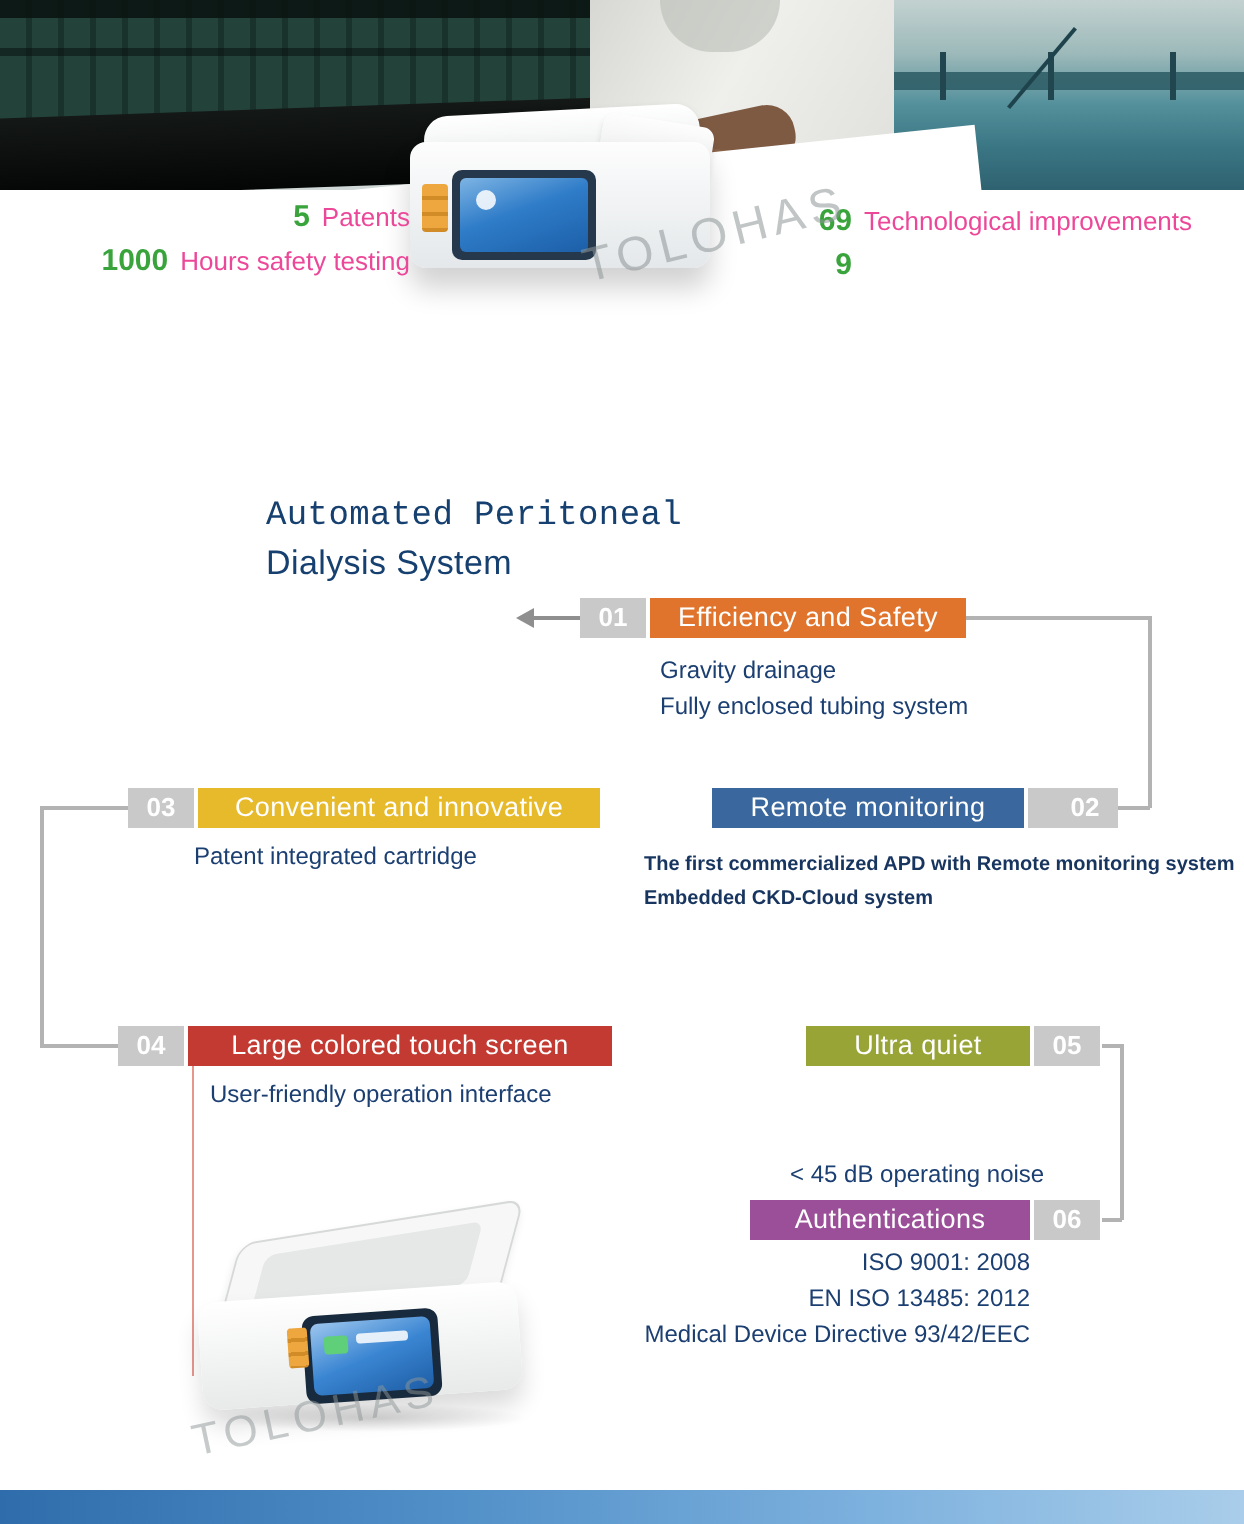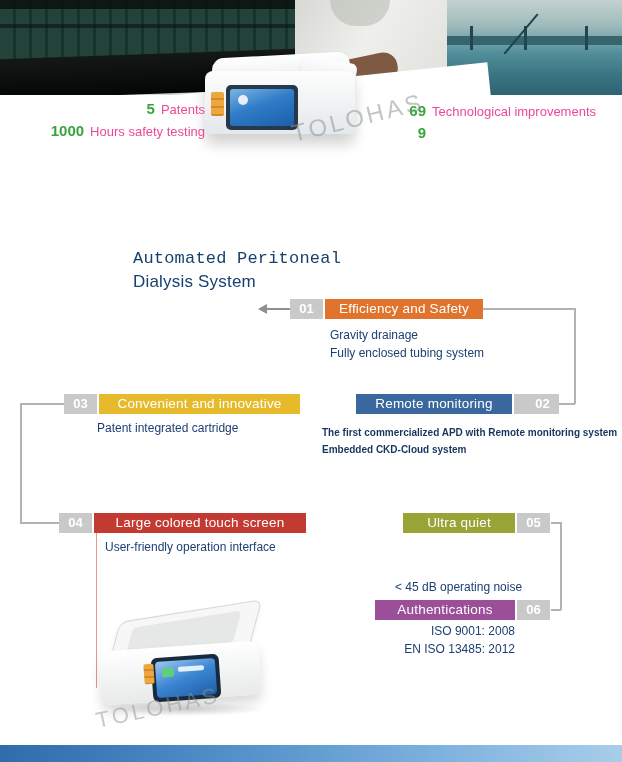--- a/index.html
+++ b/index.html
@@ -184,20 +184,21 @@
   <div class="abs conn" style="left:551px;top:522px;width:10px;height:1.5px;"></div>
   <div class="abs conn" style="left:560px;top:522px;width:1.5px;height:88px;"></div>
   <div class="abs conn" style="left:551px;top:609px;width:10px;height:1.5px;"></div>
 
   <div class="abs conn-red" style="left:96px;top:533px;width:1.2px;height:155px;"></div>
 
   <div class="abs bar" style="left: 375px; top: 600px; width: 140px; background: rgb(156, 79, 153);">Authentications</div>
   <div class="abs num-box" style="left:517px;top:600px;">06</div>
   <div class="abs detail detail-right" style="left:280px;top:624px;width:235px;">ISO 9001: 2008</div>
   <div class="abs detail detail-right" style="left:280px;top:642px;width:235px;">EN ISO 13485: 2012</div>
+  <div class="abs detail detail-right" style="left:280px;top:660px;width:235px;">Medical Device Directive 93/42/EEC</div>
 
   <div class="abs bdev-shadow"></div>
   <div class="abs bdev-tray"></div>
   <div class="abs bdev-tray-in"></div>
   <div class="abs bdev-body"></div>
   <div class="abs bdev-screen"></div>
   <div class="abs bdev-screen-in"></div>
   <div class="abs bdev-ui1"></div>
   <div class="abs bdev-ui2"></div>
   <div class="abs bdev-keys"></div>

